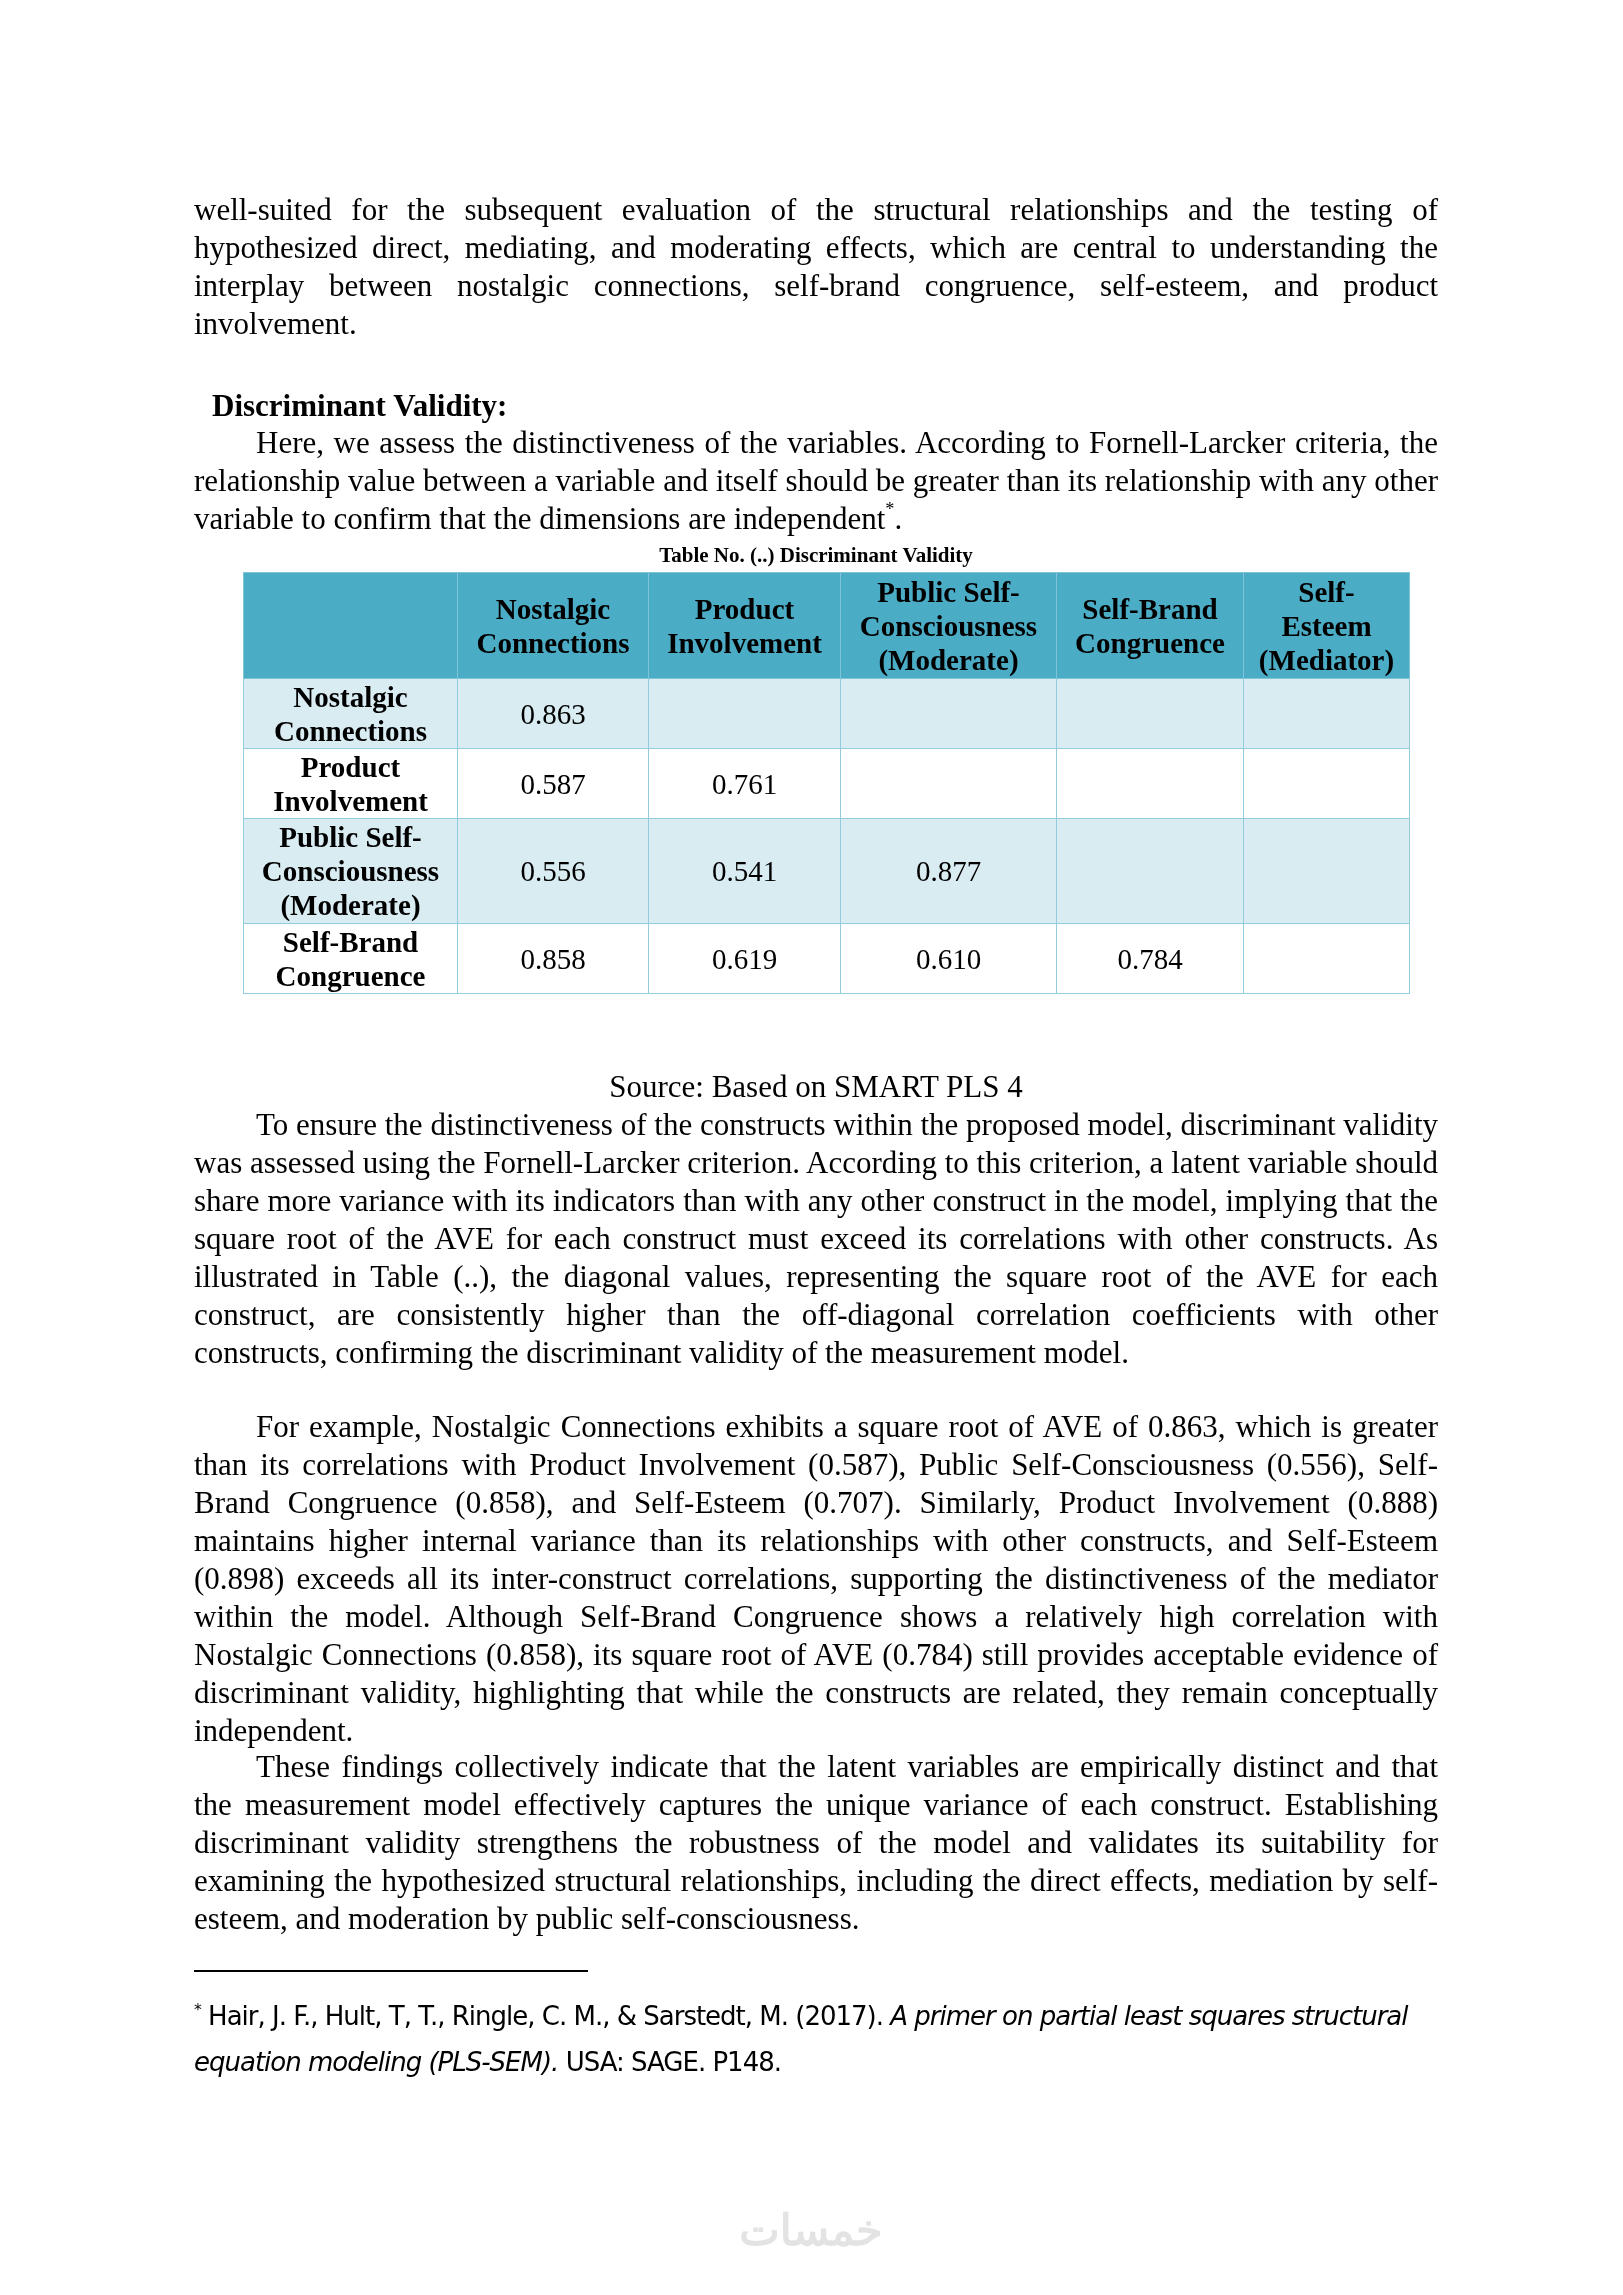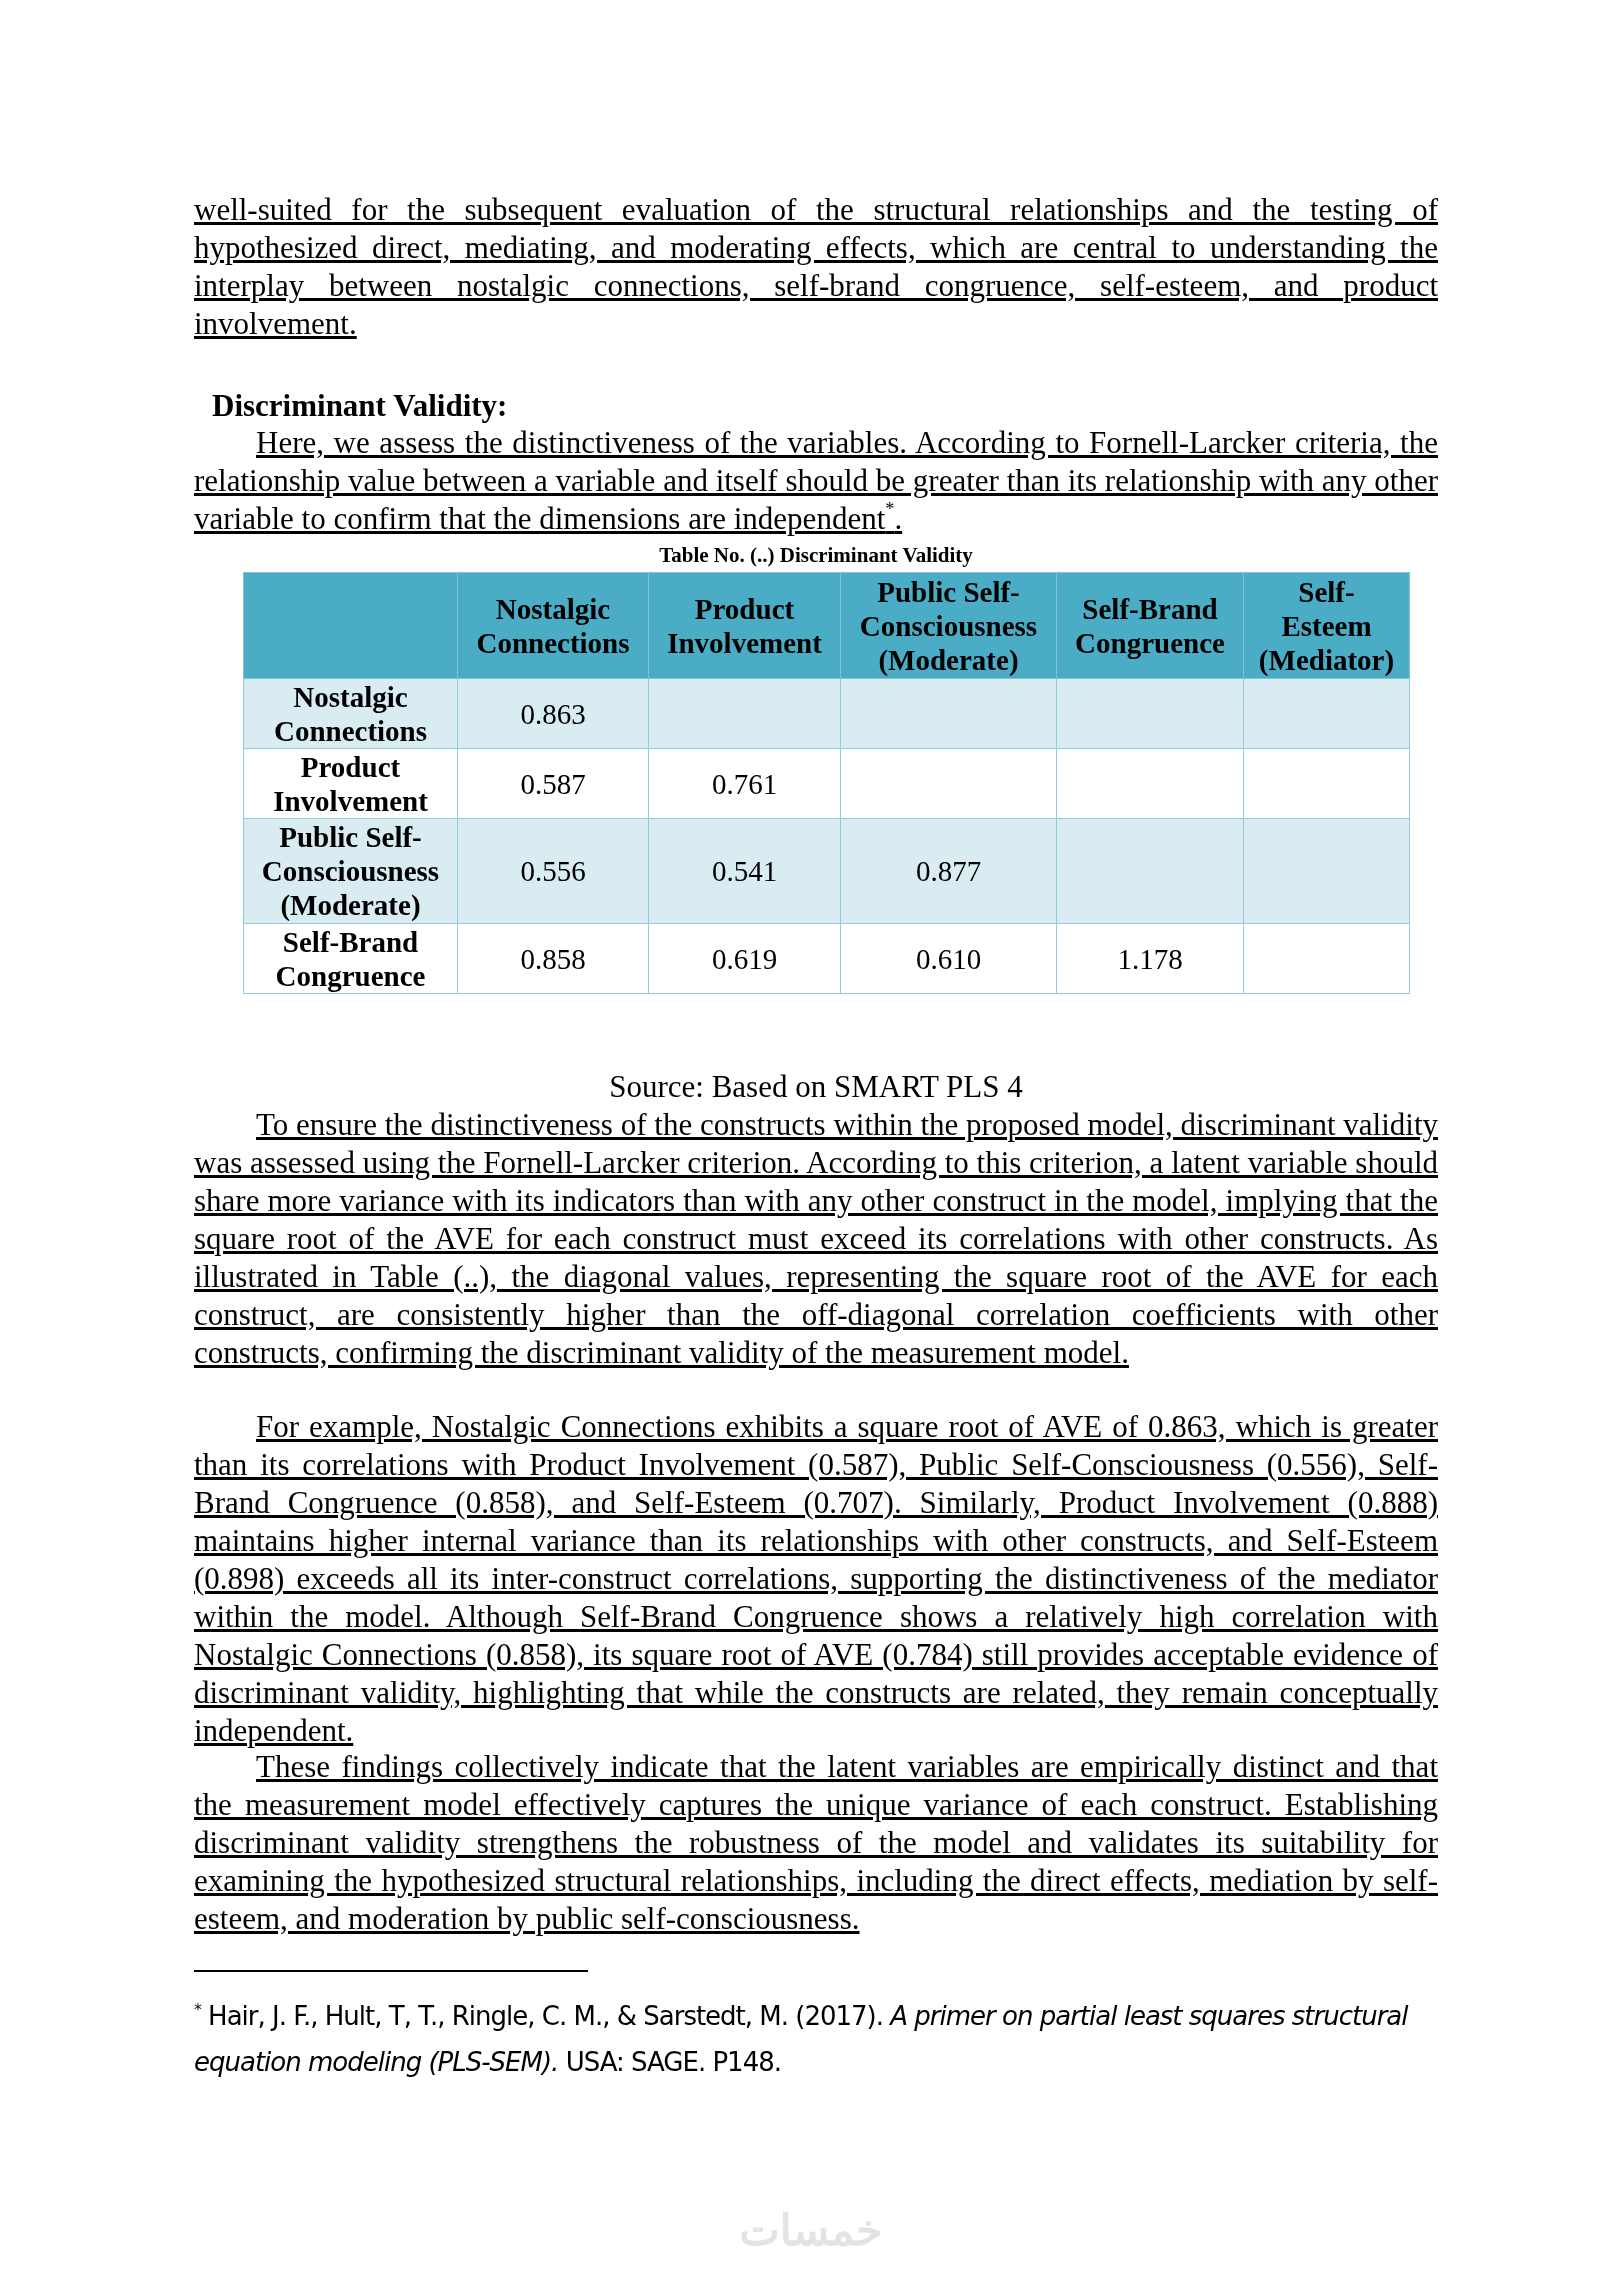--- a/index.html
+++ b/index.html
@@ -22,21 +22,20 @@
       width: 1244px;
     }
     p, h3 {
       margin: 0;
     }
     .body-text {
       font-size: 31px;
       line-height: 38px;
       text-align: justify;
       text-align-last: left;
-      text-decoration: underline;
     }
     .indent {
       text-indent: 62px;
     }
     #para-intro {
       position: absolute;
       top: 191px;
       left: 0;
       width: 1244px;
     }
@@ -233,21 +232,21 @@
         <td>0.541</td>
         <td class="diag">0.877</td>
         <td></td>
         <td></td>
       </tr>
       <tr class="plain">
         <th><span>Self-Brand</span><br><span>Congruence</span></th>
         <td>0.858</td>
         <td>0.619</td>
         <td>0.610</td>
-        <td class="diag">1.178</td>
+        <td class="diag">0.784</td>
         <td></td>
       </tr>
     </tbody>
   </table>
 
   <div id="table-source">Source: Based on SMART PLS 4</div>
 
   <p id="para-ensure" class="body-text indent">To ensure the distinctiveness of the constructs within the proposed model, discriminant validity was assessed using the Fornell-Larcker criterion. According to this criterion, a latent variable should share more variance with its indicators than with any other construct in the model, implying that the square root of the AVE for each construct must exceed its correlations with other constructs. As illustrated in Table (..), the diagonal values, representing the square root of the AVE for each construct, are consistently higher than the off-diagonal correlation coefficients with other constructs, confirming the discriminant validity of the measurement model.</p>
 
   <p id="para-example" class="body-text indent">For example, Nostalgic Connections exhibits a square root of AVE of 0.863, which is greater than its correlations with Product Involvement (0.587), Public Self-Consciousness (0.556), Self-Brand Congruence (0.858), and Self-Esteem (0.707). Similarly, Product Involvement (0.888) maintains higher internal variance than its relationships with other constructs, and Self-Esteem (0.898) exceeds all its inter-construct correlations, supporting the distinctiveness of the mediator within the model. Although Self-Brand Congruence shows a relatively high correlation with Nostalgic Connections (0.858), its square root of AVE (0.784) still provides acceptable evidence of discriminant validity, highlighting that while the constructs are related, they remain conceptually independent.</p>

